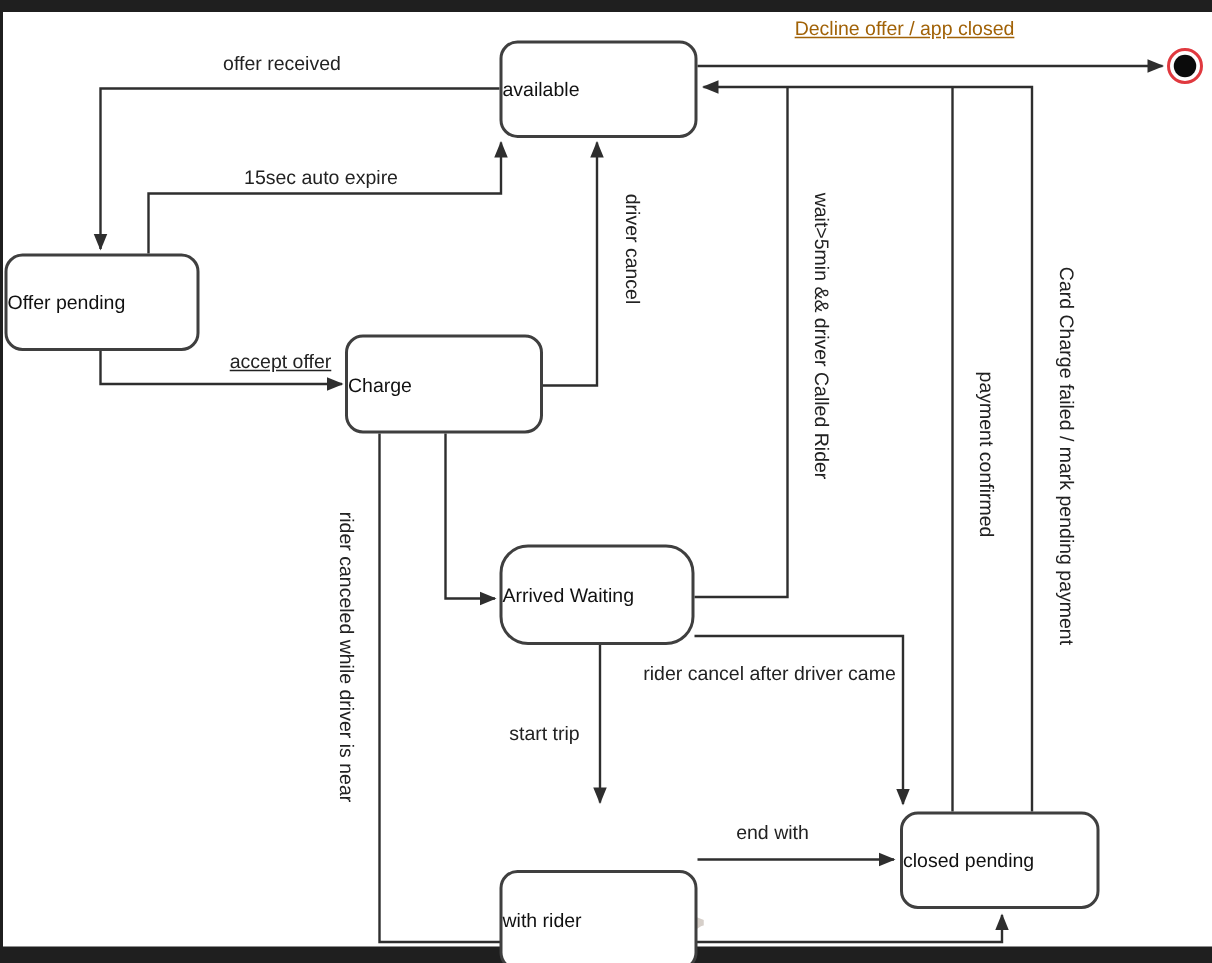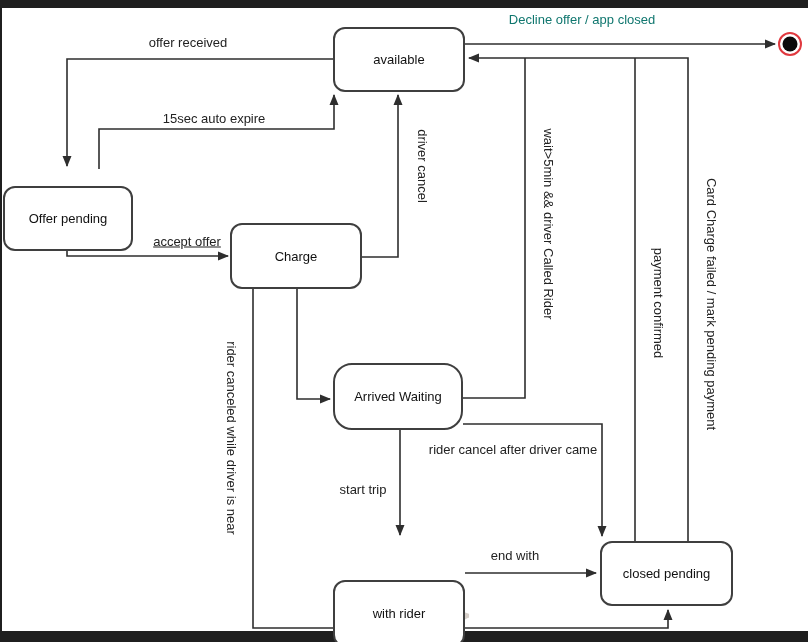--- a/index.html
+++ b/index.html
@@ -26,21 +26,21 @@
     z-index: 1;
   }
   #edge-layer { position: absolute; left: 0; top: 0; z-index: 2; }
   .state-node {
     position: absolute;
     background: #ffffff;
     border: 2px solid #3f3f3f;
     border-radius: 12px;
     display: flex;
     align-items: center;
-    justify-content: center;
+    justify-content: flex-start;
     z-index: 3;
     font-size: 13px;
     color: #111111;
   }
   .edge-label {
     position: absolute;
     transform: translate(-50%, -50%);
     font-size: 13px;
     color: #222222;
     white-space: nowrap;
@@ -94,39 +94,39 @@
         <polyline points="400,430 400,535" fill="none" stroke="#2e2e2e" stroke-width="1.6" marker-end="url(#arrowhead)"></polyline>
         <polyline points="465,573 596,573" fill="none" stroke="#2e2e2e" stroke-width="1.6" marker-end="url(#arrowhead)"></polyline>
         <polyline points="253,289 253,628 668,628 668,610" fill="none" stroke="#2e2e2e" stroke-width="1.6" marker-end="url(#arrowhead)"></polyline>
       </g>
   </svg>
 
   <div id="node-layer">
       <div class="state-node" style="left: 333px; top: 27px; width: 132px; height: 65px; border-color: rgb(63, 63, 63); background: rgb(255, 255, 255);">
         <span>available</span>
       </div>
-      <div class="state-node" style="left: 3px; top: 169px; width: 130px; height: 65px; border-color: rgb(63, 63, 63); background: rgb(255, 255, 255); margin-top: 17px;">
+      <div class="state-node" style="left: 3px; top: 169px; width: 130px; height: 65px; border-color: rgb(63, 63, 63); background: rgb(255, 255, 255);">
         <span>Offer pending</span>
       </div>
       <div class="state-node" style="left: 230px; top: 223px; width: 132px; height: 66px; border-color: rgb(63, 63, 63); background: rgb(255, 255, 255);">
         <span>Charge</span>
       </div>
       <div class="state-node" style="left: 333px; top: 363px; width: 130px; height: 67px; border-color: rgb(63, 63, 63); background: rgb(255, 255, 255); border-radius: 19px;">
         <span>Arrived Waiting</span>
       </div>
       <div class="state-node" style="left: 333px; top: 540px; width: 132px; height: 67px; border-color: rgb(63, 63, 63); background: rgb(255, 255, 255); margin-top: 40px;">
         <span>with rider</span>
       </div>
       <div class="state-node" style="left: 600px; top: 541px; width: 133px; height: 65px; border-color: rgb(63, 63, 63); background: rgb(255, 255, 255);">
         <span>closed pending</span>
       </div>
       <div class="edge-label" style="left: 188px; top: 42px; color: rgb(34, 34, 34);">offer received</div>
       <div class="edge-label" style="left: 214px; top: 118px; color: rgb(34, 34, 34);">15sec auto expire</div>
       <div class="edge-label" style="left: 187px; top: 241px; color: rgb(34, 34, 34); text-decoration: underline;">accept offer</div>
-      <div class="edge-label" style="left: 582px; top: 19px; color: #0f766e;">Decline offer / app closed</div>
+      <div class="edge-label" style="left: 603px; top: 19px; color: #a16207; text-decoration: underline;">Decline offer / app closed</div>
       <div class="edge-label vertical" style="left: 422px; top: 166px; color: rgb(34, 34, 34);">driver cancel</div>
       <div class="edge-label vertical" style="left: 548px; top: 224px; color: rgb(34, 34, 34);">wait&gt;5min &amp;&amp; driver Called Rider</div>
       <div class="edge-label vertical" style="left: 658px; top: 303px; color: rgb(34, 34, 34);">payment confirmed</div>
       <div class="edge-label vertical" style="left: 711px; top: 304px; color: rgb(34, 34, 34);">Card Charge failed / mark pending payment</div>
       <div class="edge-label" style="left: 513px; top: 449px; color: rgb(34, 34, 34);">rider cancel after driver came</div>
       <div class="edge-label" style="left: 363px; top: 489px; color: rgb(34, 34, 34);">start trip</div>
       <div class="edge-label" style="left: 515px; top: 555px; color: rgb(34, 34, 34);">end with</div>
       <div class="edge-label vertical" style="left: 231px; top: 438px; color: rgb(34, 34, 34);">rider canceled while driver is near</div>
     </div>
 

